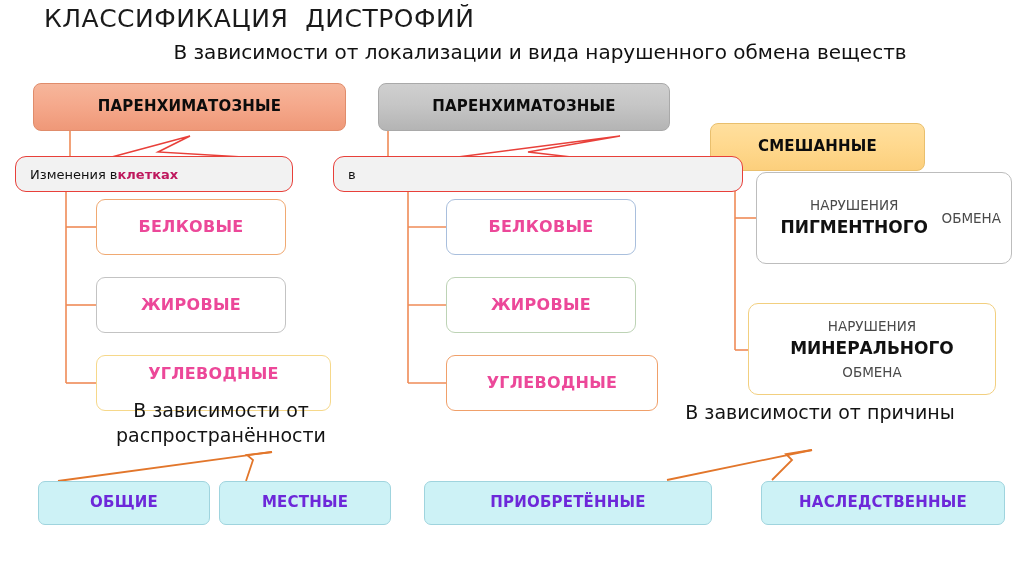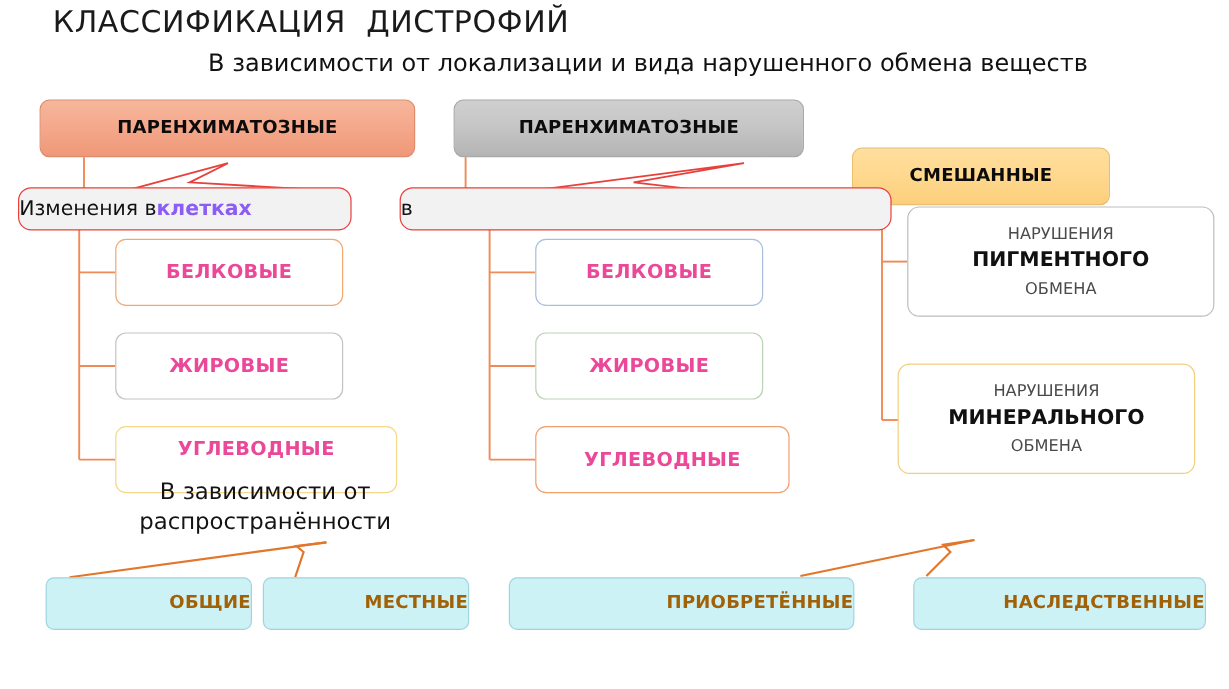--- a/index.html
+++ b/index.html
@@ -58,26 +58,26 @@
 
   
   .callout{
     position:absolute;
     box-sizing:border-box;
     height:36px;
     background:#f2f2f2;
     border:1.6px solid #e8403a;
     border-radius:11px;
     display:flex;align-items:center;
-    padding-left:0;
-    font-size:17px;
+    padding-left:14px;
+    font-size:13px;
     white-space:nowrap;
   }
   .callout .blk{color:#111;}
-  .callout .red{color:#8b5cf6;font-weight:600;}
+  .callout .red{color:#be185d;font-weight:600;}
 
   
   .sub-box{
     height:56px;
     background:#ffffff;
     font-size:16px;font-weight:600;color:#ec4899;
     letter-spacing:.3px;
   }
   .b-orange{border:1.3px solid #f0a972;}
   .b-gray{border:1.3px solid #c3c3c3;}
@@ -99,23 +99,22 @@
     color:#111;font-weight:700;font-size:17px;
   }
   .rb-gray{border:1.3px solid #bdbdbd;border-radius:10px;}
   .rb-gold{border:1.3px solid #f2cf7f;border-radius:10px;}
 
   
   .cyan-box{
     height:44px;border-radius:7px;
     background:#cdf2f6;
     border:1px solid #9fd4de;
-    font-size:15px;font-weight:600;color:#a16207;
+    font-size:15px;font-weight:600;color:#6d28d9;
     letter-spacing:.2px;
-    justify-content:flex-end;
   }
 
   
   .caption{
     position:absolute;
     font-size:19px;color:#131313;font-weight:400;
     text-align:center;line-height:1.32;
     white-space:pre-line;
   }
 
@@ -197,36 +196,37 @@
   <div class="box sub-box b-blue" style="left:446px;top:199px;width:190px;">
     <span>БЕЛКОВЫЕ</span>
   </div>
   <div class="box sub-box b-green" style="left:446px;top:277px;width:190px;">
     <span>ЖИРОВЫЕ</span>
   </div>
   <div class="box sub-box b-orange2" style="left:446px;top:355px;width:212px;">
     <span>УГЛЕВОДНЫЕ</span>
   </div>
 
-  <div class="box right-box rb-gray" style="left:756px;top:172px;width:256px;height:92px;flex-direction:column;">
+  <div class="box right-box rb-gray" style="left:756px;top:172px;width:256px;height:92px;flex-direction:row;">
     <div>
       <span>НАРУШЕНИЯ </span><span class="hi">ПИГМЕНТНОГО</span>
     </div>
     <div>ОБМЕНА</div>
   </div>
 
   <div class="box right-box rb-gold" style="left:748px;top:303px;width:248px;height:92px;flex-direction:column;">
     <div>НАРУШЕНИЯ</div>
     <div>
       <span class="hi">МИНЕРАЛЬНОГО</span><span> ОБМЕНА</span>
     </div>
   </div>
 
   <div class="caption" style="left:96px;top:398px;width:250px;">В зависимости от
 распространённости</div>
+  <div class="caption" style="left:655px;top:400px;width:330px;">В зависимости от причины</div>
 
   <div class="box cyan-box" style="left:38px;top:481px;width:172px;">
     <span>ОБЩИЕ</span>
   </div>
   <div class="box cyan-box" style="left:424px;top:481px;width:288px;">
     <span>ПРИОБРЕТЁННЫЕ</span>
   </div>
   <div class="box cyan-box" style="left:219px;top:481px;width:172px;">
     <span>МЕСТНЫЕ</span>
   </div>

